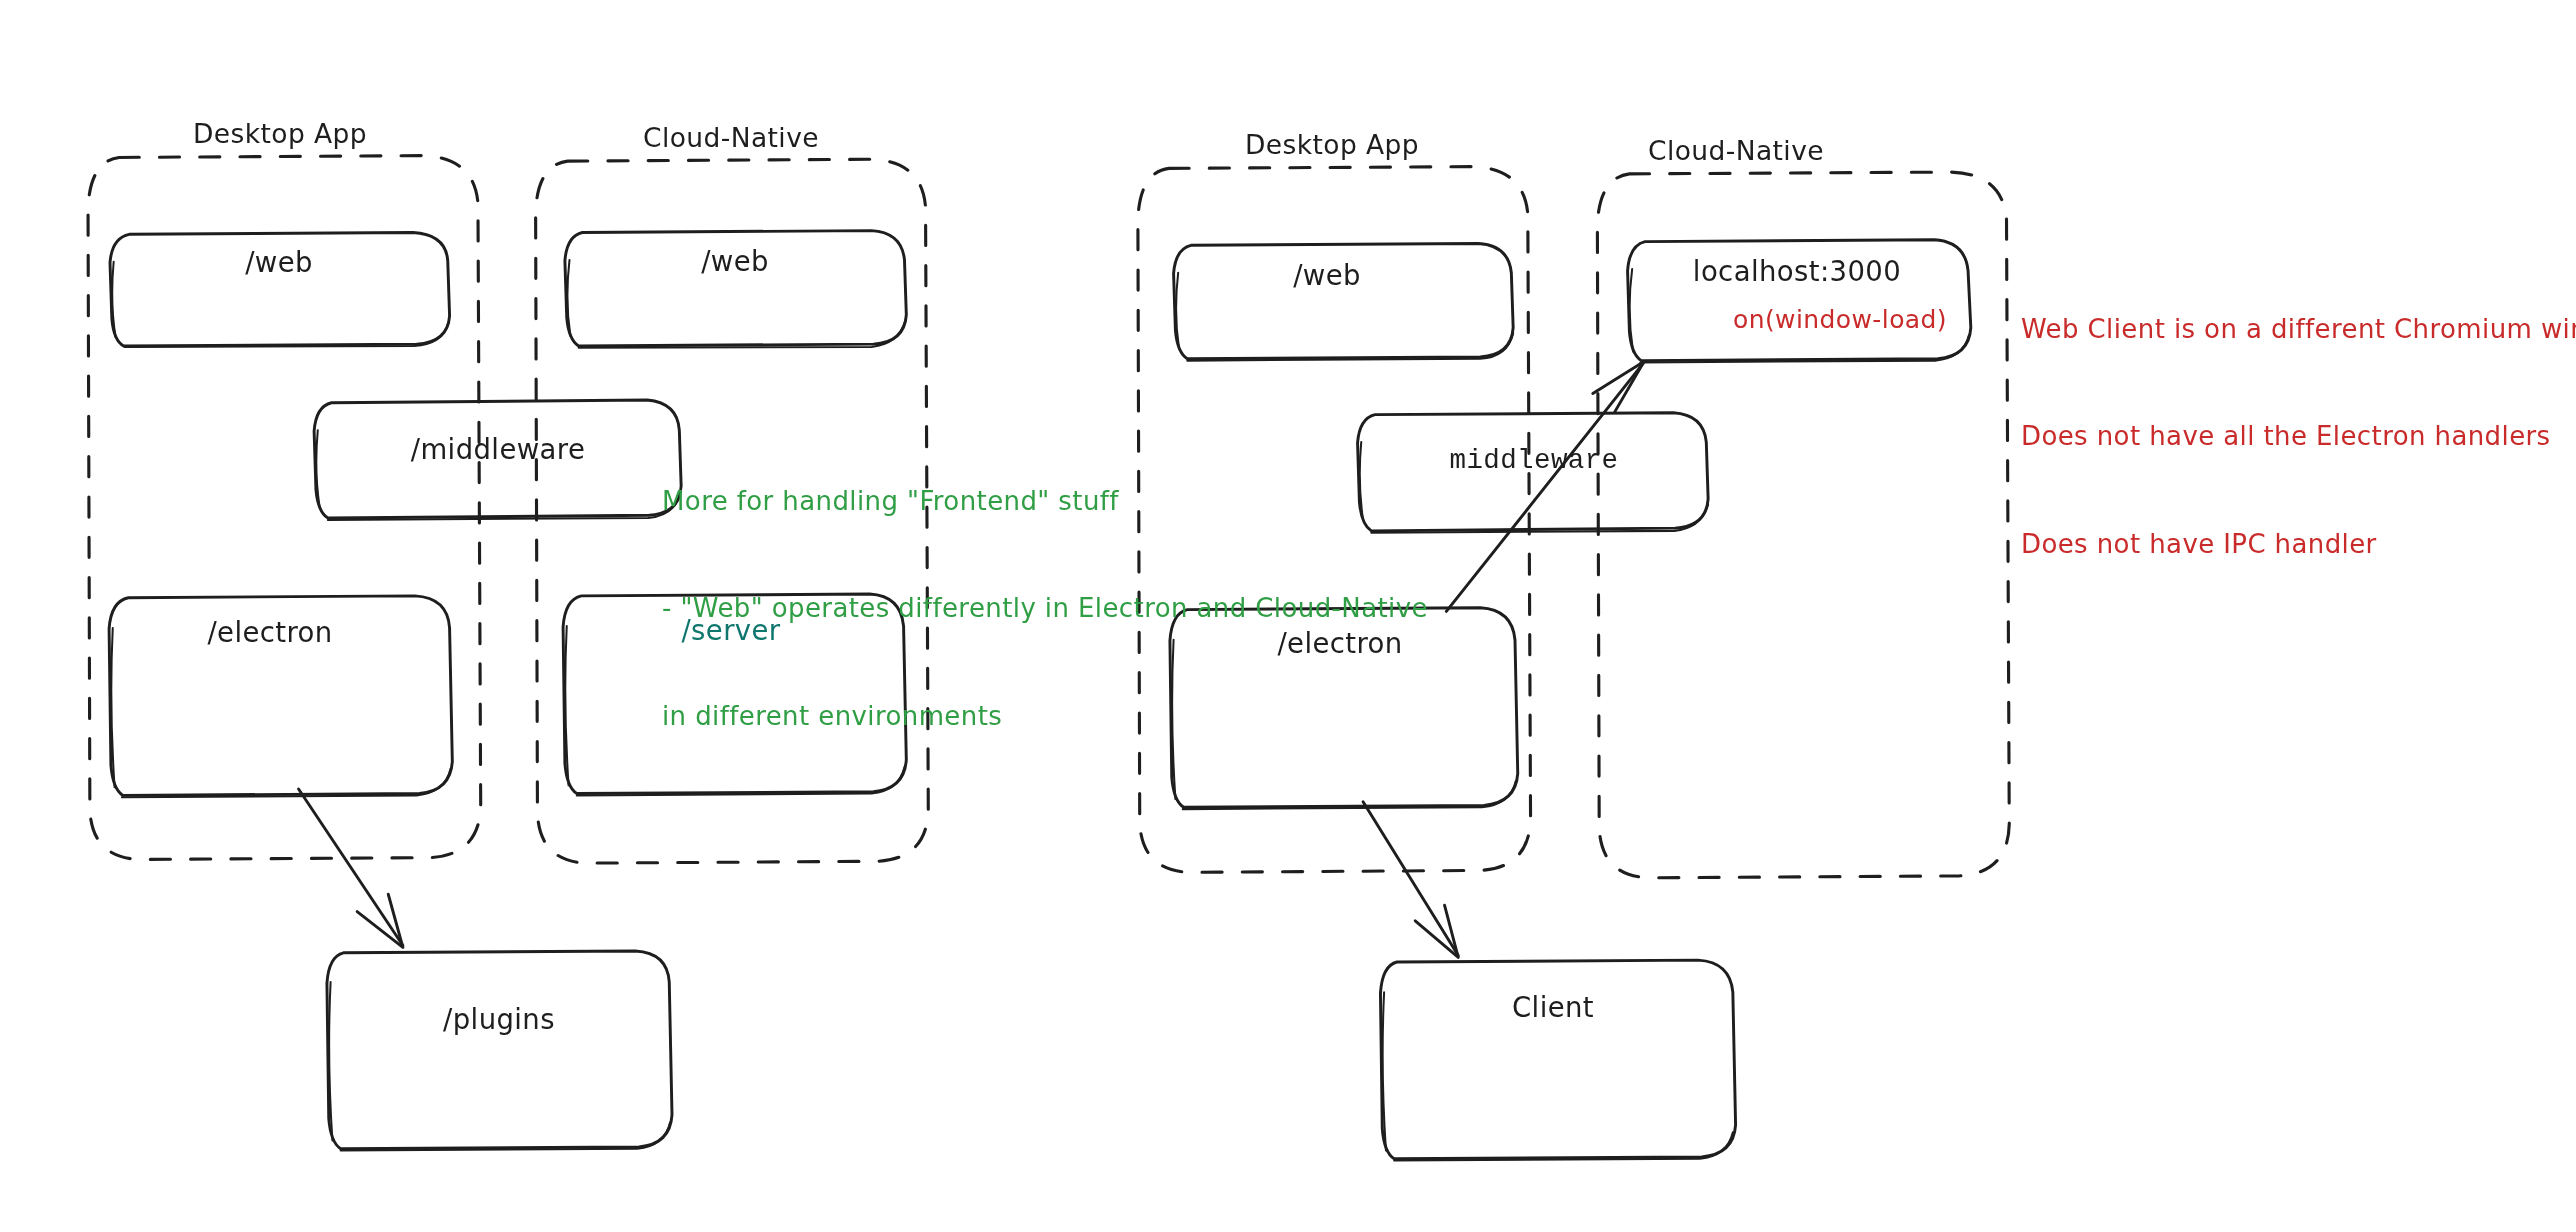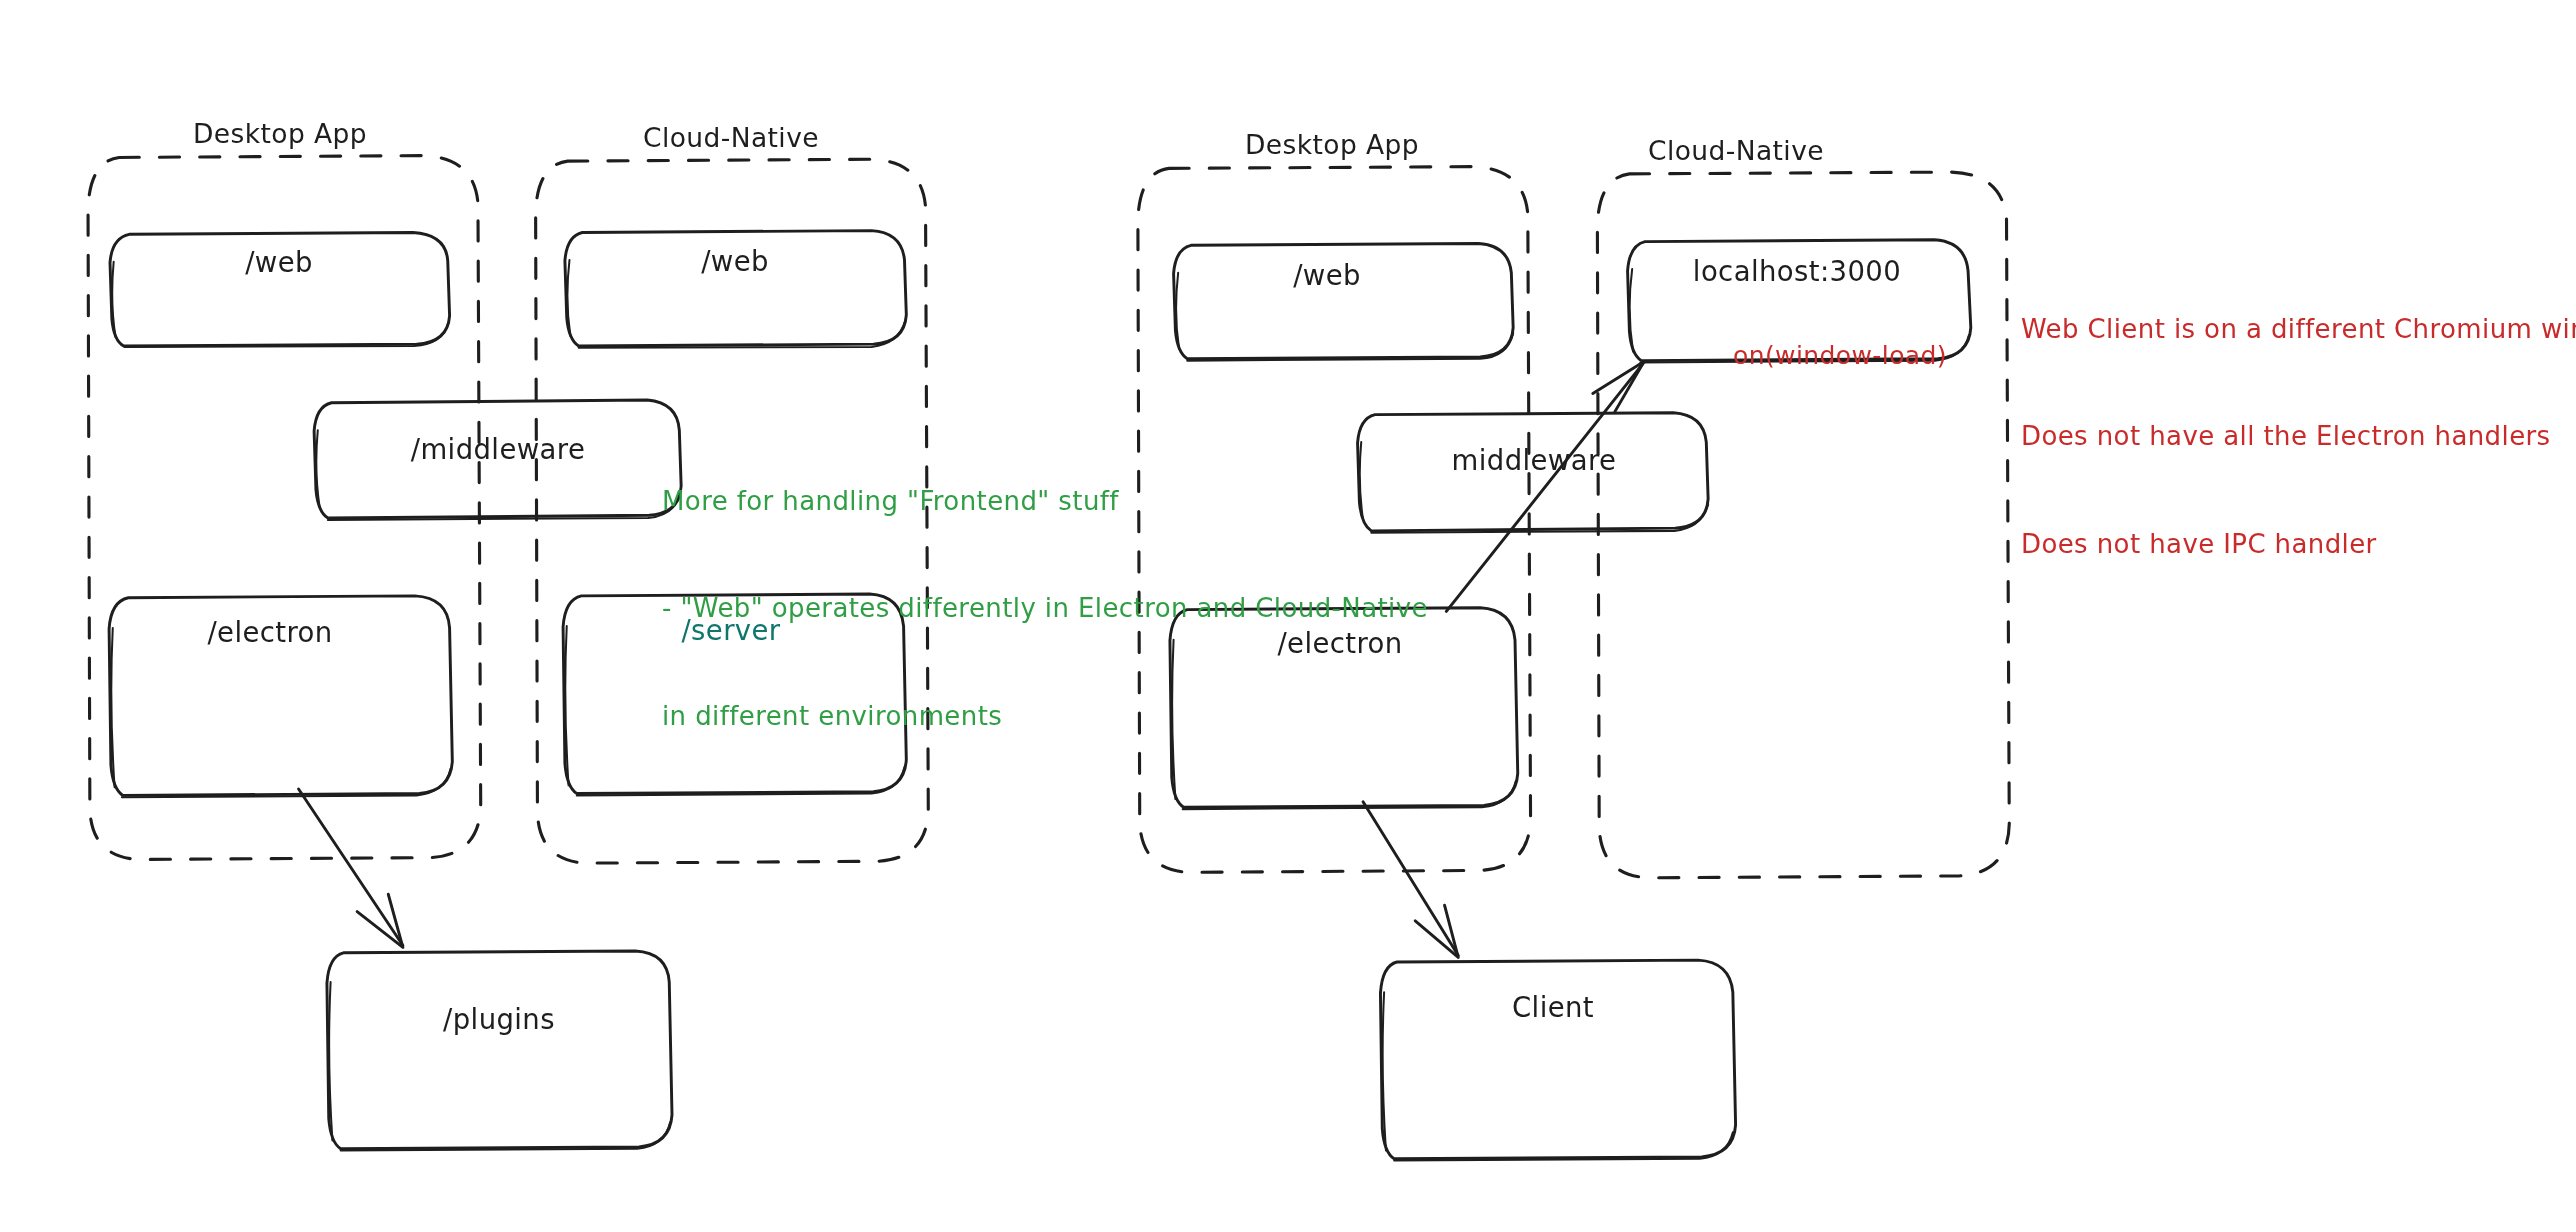--- a/index.html
+++ b/index.html
@@ -41,21 +41,20 @@
   .node-label {
     font-size: 27.5px;
     text-align: center;
     transform: translateX(-50%);
   }
   .node-sub {
     font-size: 25px;
     text-align: left;
     transform: translateX(-50%);
     color: #c92a2a;
-    margin-top: 36px;
   }
   .note {
     font-size: 26px;
     line-height: 1.38;
   }
   .note-green { color: #2f9e44; }
   .note-red  { color: #c92a2a; }
   .red-text  { color: #0f766e; }
 </style>
 </head>
@@ -187,21 +186,21 @@
   <div class="lbl group-title" style="left:1332px; top:128px;">Desktop App</div>
 
   <div class="lbl group-title" style="left:1736px; top:134px;">Cloud-Native</div>
 
   <div class="lbl node-label" style="left:1327px; top:258px;">/web</div>
 
   <div class="lbl node-label" style="left:1797px; top:254px;">localhost:3000</div>
 
   <div class="lbl node-sub" style="left:1840px; top:304px;">on(window-load)</div>
 
-  <div class="lbl node-label" style="left:1534px; top:443px;">middleware</div>
+  <div class="lbl node-label" style="left:1534px; top:443px;font-family:Liberation Mono, monospace;">middleware</div>
 
   <div class="lbl node-label" style="left:1340px; top:626px;">/electron</div>
 
   <div class="lbl node-label" style="left:1553px; top:990px;">Client</div>
 
   <div class="lbl note note-red" style="left:2021px; top:240px;">
     <div>Web Client is on a different Chromium window</div>
     <div>Does not have all the Electron handlers</div>
     <div>Does not have IPC handler</div>
   </div>

